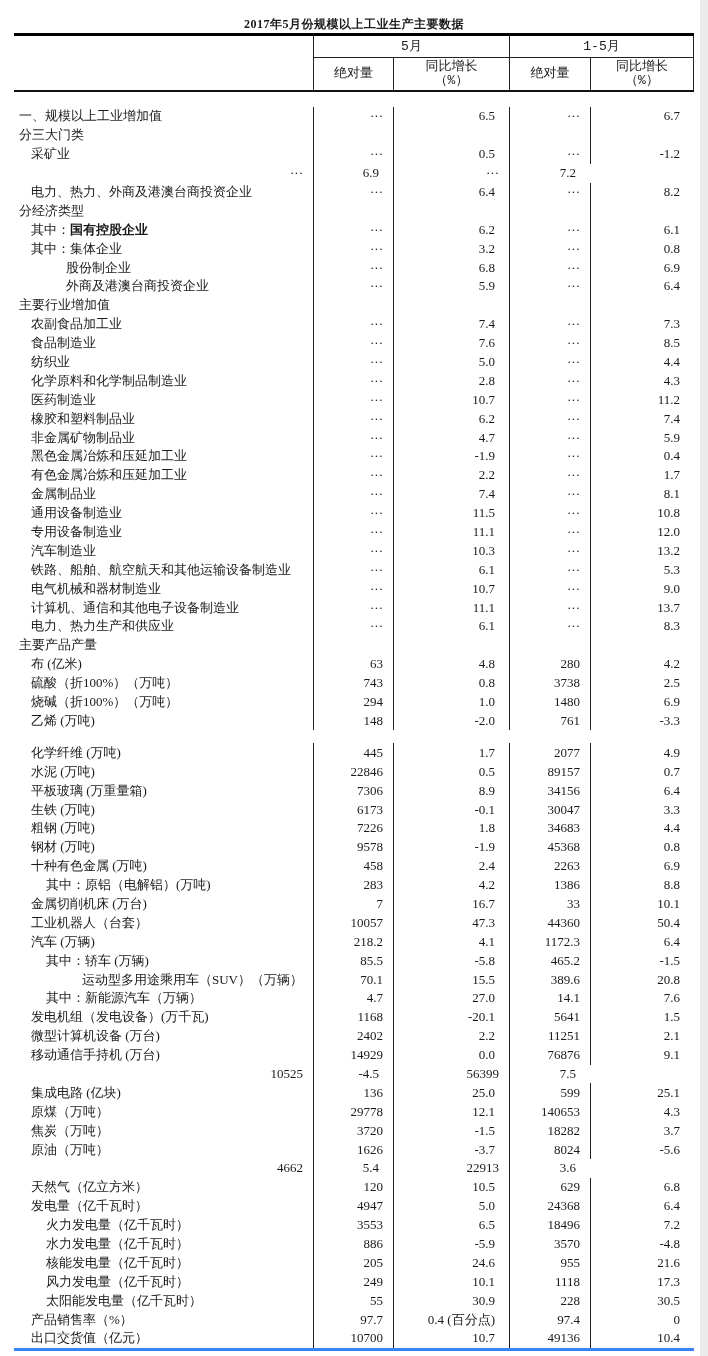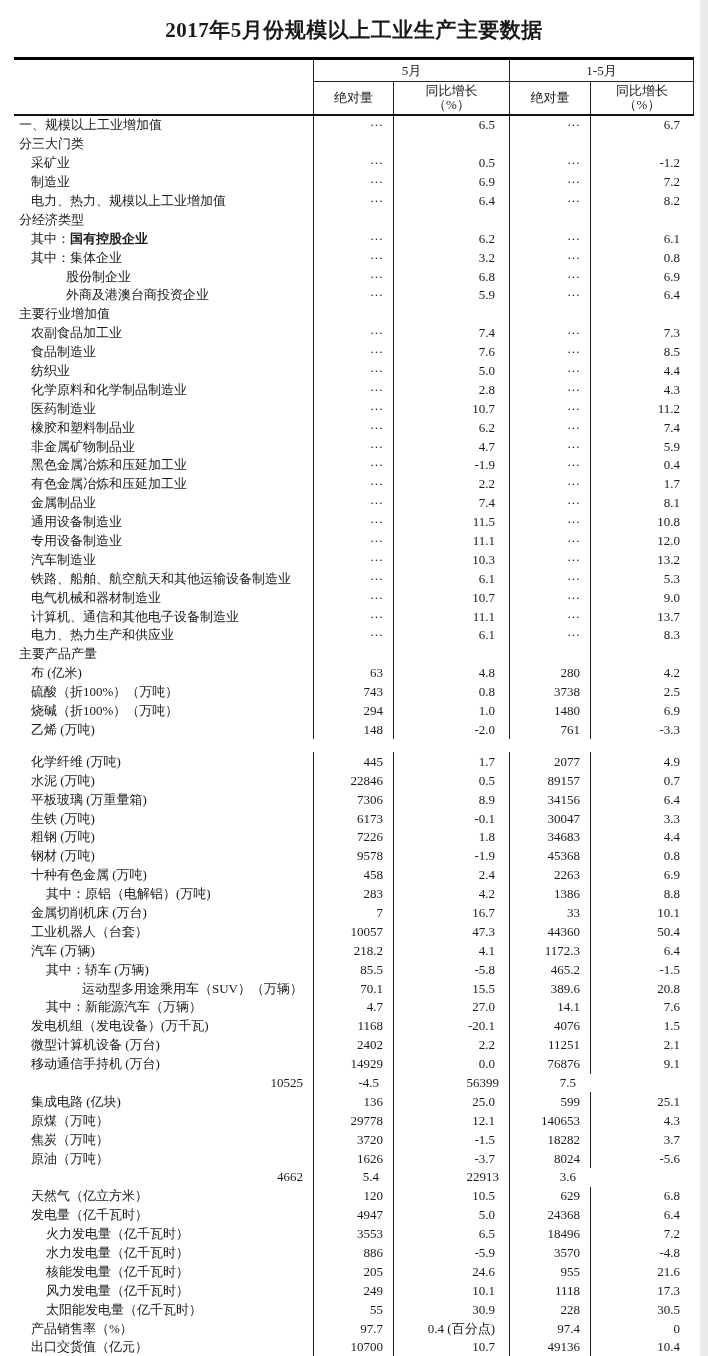--- a/index.html
+++ b/index.html
@@ -7,23 +7,23 @@
   body {
     background: #ffffff;
     font-family: "Liberation Serif", "DejaVu Serif", serif;
     color: #1a1a1a;
     overflow: hidden;
     position: relative;
   }
   .page { width: 708px; height: 1356px; position: relative; }
   .title {
     text-align: center;
-    font-size: 21px;
+    font-size: 12px;
     font-weight: bold;
-    padding: 16px 0 13px 0;
+    padding: 16px 0 0 0;
     letter-spacing: 0.5px;
   }
   .table {
     margin-left: 14px;
     width: 680px;
     border-top: 3px solid #000;
   }
   .thead { border-bottom: 2px solid #111; }
   .h-row1 {
     display: grid;
@@ -32,26 +32,27 @@
   }
   .h-row2 {
     display: grid;
     grid-template-columns: 299px 80px 116px 81px 104px;
     height: 32px;
   }
   .h-cell {
     display: flex; align-items: center; justify-content: center;
     font-size: 13px; line-height: 14px; text-align: center;
     flex-direction: column;
+    font-family: Liberation Mono, monospace;
   }
   .h-row1 .h-cell + .h-cell { border-left: 1px solid #222; border-bottom: 1px solid #222; }
   .h-row1 .h-cell:last-child { border-right: 1px solid #222; }
   .h-row2 .h-cell + .h-cell { border-left: 1px solid #222; }
   .h-row2 .h-cell:last-child { border-right: 1px solid #222; }
-  .tbody { border-bottom: 7px solid #3b82f6; }
+  .tbody { border-bottom: 3px solid #3b82f6; margin-top: 15px; }
   .row {
     display: grid;
     grid-template-columns: 299px 80px 116px 81px 104px;
     height: 18.9px;
   }
   .row > div + div { border-left: 1px solid #222; }
   .gap-row { height: 13px; }
   .cell {
     font-size: 13px;
     display: flex; align-items: center;
@@ -116,28 +117,27 @@
           <div class="cell num yoy"></div>
         </div>
         <div class="row">
           <div class="cell label ind1">采矿业</div>
           <div class="cell num abs">···</div>
           <div class="cell num yoy">0.5</div>
           <div class="cell num abs">···</div>
           <div class="cell num yoy">-1.2</div>
         </div>
         <div class="row">
-          <div class="cell label ind1">制造业</div>
           <div class="cell num abs">···</div>
           <div class="cell num yoy">6.9</div>
           <div class="cell num abs">···</div>
           <div class="cell num yoy">7.2</div>
         </div>
         <div class="row">
-          <div class="cell label ind1">电力、热力、规模以上工业增加值</div>
+          <div class="cell label ind1">电力、热力、外商及港澳台商投资企业</div>
           <div class="cell num abs">···</div>
           <div class="cell num yoy">6.4</div>
           <div class="cell num abs">···</div>
           <div class="cell num yoy">8.2</div>
         </div>
         <div class="row">
           <div class="cell label ind0">分经济类型</div>
           <div class="cell num abs"></div>
           <div class="cell num yoy"></div>
           <div class="cell num abs"></div>
@@ -431,21 +431,21 @@
           <div class="cell label ind2">其中：新能源汽车（万辆）</div>
           <div class="cell num abs">4.7</div>
           <div class="cell num yoy">27.0</div>
           <div class="cell num abs">14.1</div>
           <div class="cell num yoy">7.6</div>
         </div>
         <div class="row">
           <div class="cell label ind1">发电机组（发电设备）(万千瓦)</div>
           <div class="cell num abs">1168</div>
           <div class="cell num yoy">-20.1</div>
-          <div class="cell num abs">4076</div>
+          <div class="cell num abs">5641</div>
           <div class="cell num yoy">1.5</div>
         </div>
         <div class="row">
           <div class="cell label ind1">微型计算机设备 (万台)</div>
           <div class="cell num abs">2402</div>
           <div class="cell num yoy">2.2</div>
           <div class="cell num abs">11251</div>
           <div class="cell num yoy">2.1</div>
         </div>
         <div class="row">

